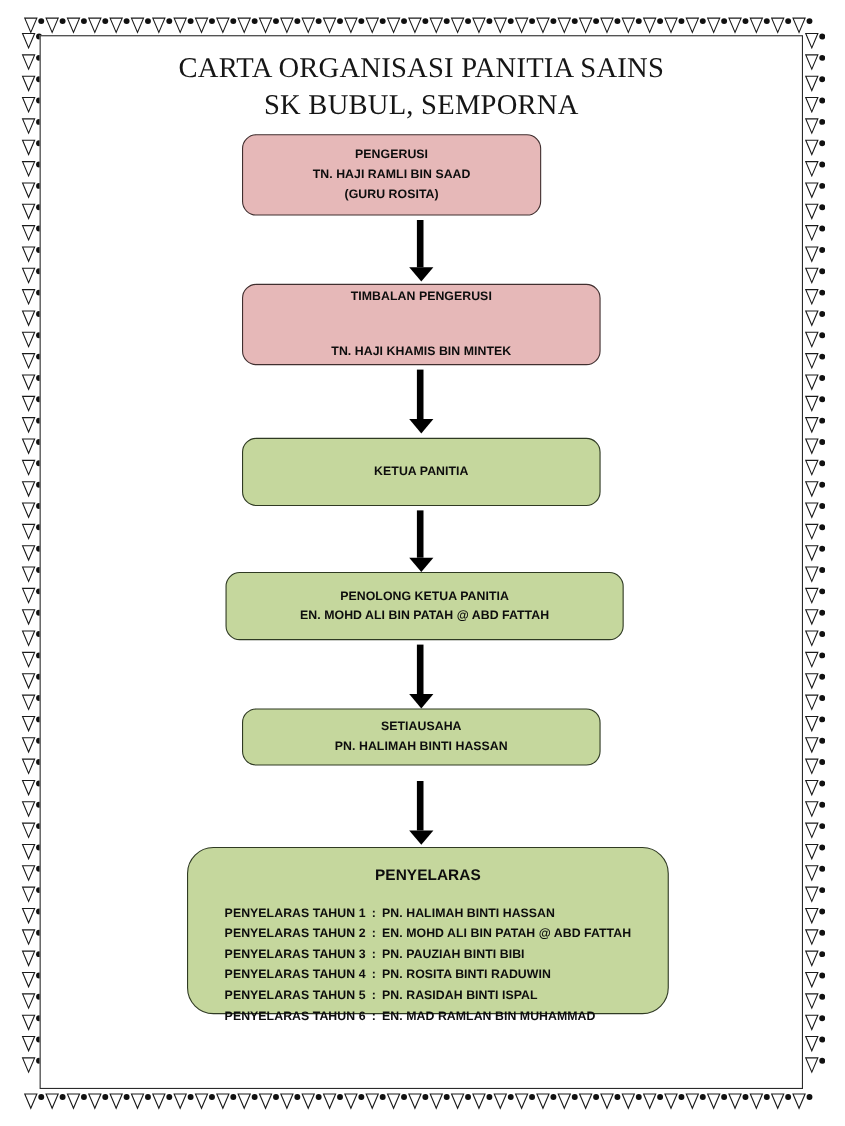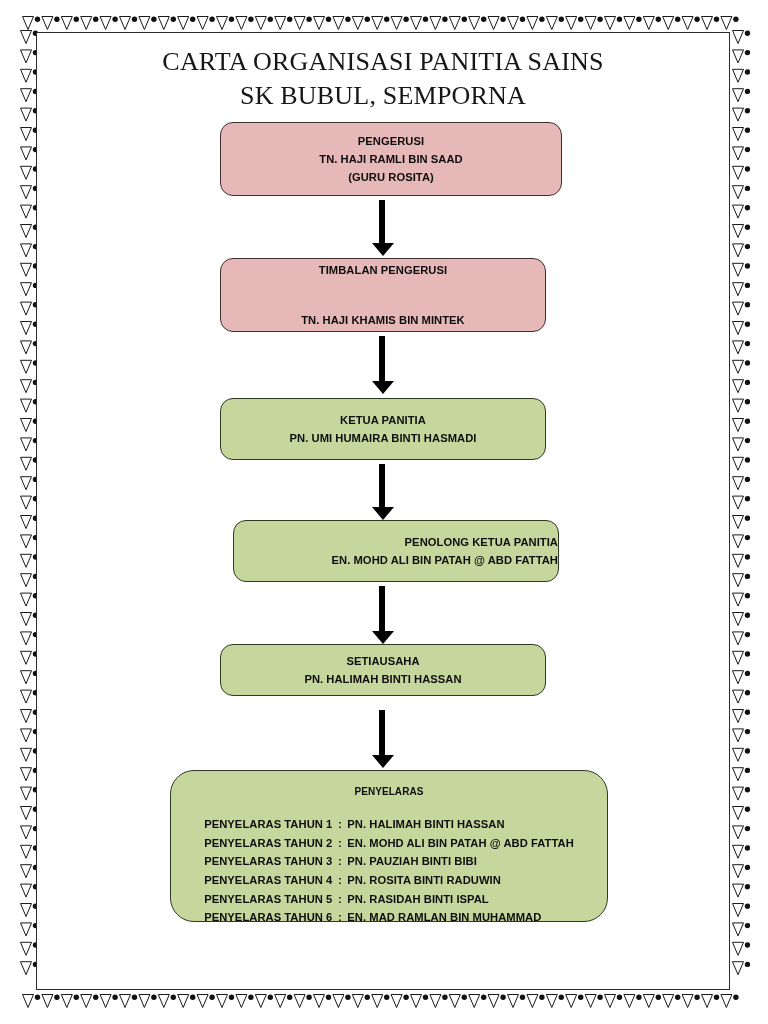--- a/index.html
+++ b/index.html
@@ -90,21 +90,21 @@
 
   
   .node.big {
     border-radius: 24px;
     align-items: stretch;
     justify-content: flex-start;
     padding: 13px 0 10px 0;
   }
   .node.big .heading {
     text-align: center;
-    font-size: 10px;
+    font-size: 14px;
     font-weight: bold;
     margin-bottom: 2px;
   }
   .node.big .rows {
     margin: 13px auto;
     text-align: left;
   }
   .node.big .rows .row {
     white-space: nowrap;
     font-size: 11.2px;
@@ -336,21 +336,21 @@
 
   <div class="inner-frame"></div>
 
   <div class="title-block">
     <div>CARTA ORGANISASI PANITIA SAINS</div>
     <div>SK BUBUL, SEMPORNA</div>
   </div>
 
   <div class="chart">
 
-    <div class="node pink" style="left:184px; top:90px; width:342px; height:74px;">
+    <div class="node pink" style="left:184px; top:90px; width:272px; height:74px;">
       <div class="line">PENGERUSI</div>
       <div class="line">TN. HAJI RAMLI BIN SAAD</div>
       <div class="line">(GURU ROSITA)</div>
     </div>
 
     <div class="arrow" style="left:336px; top:168px; height:56px;">
       <div class="shaft" style="height:43px;"></div>
       <div class="head" style="top:43px;"></div>
     </div>
 
@@ -359,29 +359,28 @@
       <div class="line">TN. HAJI KHAMIS BIN MINTEK</div>
     </div>
 
     <div class="arrow" style="left:336px; top:304px; height:58px;">
       <div class="shaft" style="height:45px;"></div>
       <div class="head" style="top:45px;"></div>
     </div>
 
     <div class="node green" style="left:184px; top:366px; width:326px; height:62px;">
       <div class="line">KETUA PANITIA</div>
-      <div class="line">PN. UMI HUMAIRA BINTI HASMADI</div>
     </div>
 
     <div class="arrow" style="left:336px; top:432px; height:56px;">
       <div class="shaft" style="height:43px;"></div>
       <div class="head" style="top:43px;"></div>
     </div>
 
-    <div class="node green" style="left:197px; top:488px; width:326px; height:62px;align-items:flex-end;">
+    <div class="node green" style="left:169px; top:488px; width:362px; height:62px;">
       <div class="line">PENOLONG KETUA PANITIA</div>
       <div class="line">EN. MOHD ALI BIN PATAH @ ABD FATTAH</div>
     </div>
 
     <div class="arrow" style="left:336px; top:554px; height:58px;">
       <div class="shaft" style="height:45px;"></div>
       <div class="head" style="top:45px;"></div>
     </div>
 
     <div class="node green" style="left:184px; top:612px; width:326px; height:52px;">

